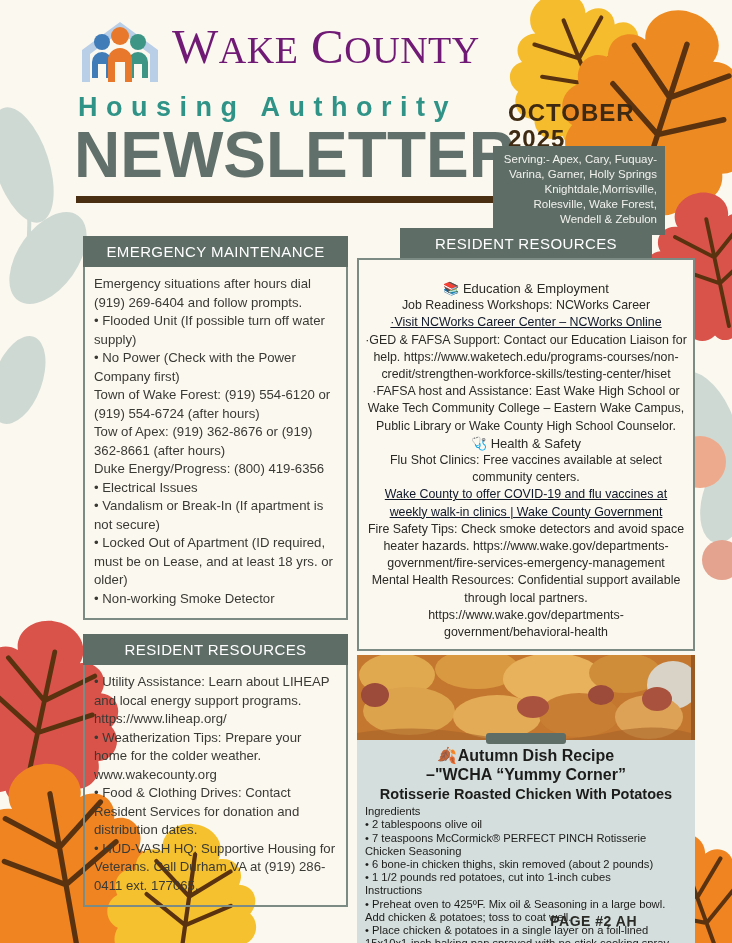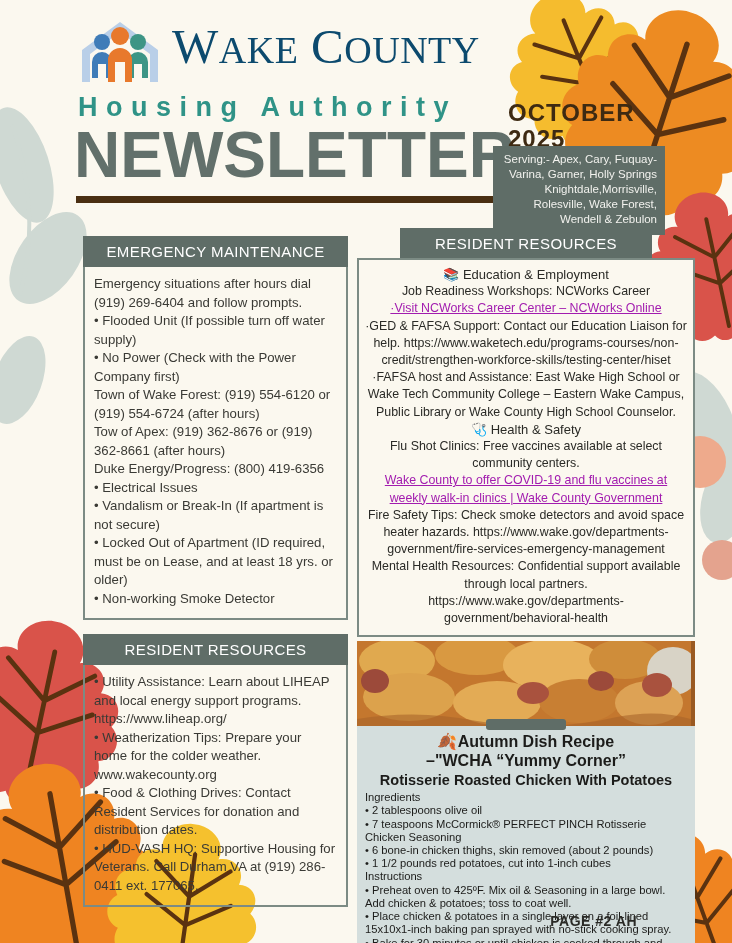--- a/index.html
+++ b/index.html
@@ -15,21 +15,21 @@
   
   .decor{position:absolute;inset:0;pointer-events:none;z-index:0;}
   .decor svg{position:absolute;}
 
   
   .header{position:absolute;left:0;top:0;width:732px;height:232px;z-index:3;}
   .logo-wrap{position:absolute;left:76px;top:16px;width:420px;height:70px;}
   .logo-mark{position:absolute;left:0;top:0;width:88px;height:70px;}
   .logo-word{position:absolute;left:96px;top:2px;
     font-family:"Liberation Serif", serif;
-    font-size:49px;color:#0c4a6e;letter-spacing:0.5px;white-space:nowrap;}
+    font-size:49px;color:#701a75;letter-spacing:0.5px;white-space:nowrap;}
   .logo-word .big{font-size:49px;}
   .logo-word .sm{font-size:38px;}
 
   .ha-line{position:absolute;left:78px;top:92px;
     font-size:27px;font-weight:bold;color:#2f9387;letter-spacing:8.5px;white-space:nowrap;}
   .news-line{position:absolute;left:74px;top:123px;
     font-size:64px;font-weight:bold;color:#62706b;letter-spacing:0px;white-space:nowrap;line-height:64px;}
   .rule{position:absolute;left:76px;top:196px;width:420px;height:7px;background:#4a2f12;}
 
   .month{position:absolute;left:508px;top:100px;
@@ -56,23 +56,23 @@
 
   #resources-left-panel{margin-top:14px;border:none;background:transparent;}
   #resources-left-panel .panel-title{margin:0;}
   #resources-left-panel .lbody{border-left:2px solid #7c8b84;border-right:2px solid #7c8b84;
     border-bottom:2px solid #7c8b84;}
 
   
   .right-col{position:absolute;left:357px;top:228px;width:338px;z-index:3;}
   #resources-right-panel .panel-title{width:252px;margin:0 auto;}
   .rbody{border:2px solid #7c8b84;background:#fbf8ef;margin-top:-1px;
-    padding:6px 6px 8px 6px;font-size:12.4px;line-height:17.2px;color:#2a2a26;text-align:center;}
+    padding:20px 6px 8px 6px;font-size:12.4px;line-height:17.2px;color:#2a2a26;text-align:center;}
   .rbody .sec{font-size:13px;}
-  .rbody a, .rbody .ul{text-decoration:underline;color:#a21caf;}
+  .rbody a, .rbody .ul{text-decoration:underline;color:#0f172a;}
   .rbody p{margin:0;}
 
   .photo{margin-top:4px;width:100%;height:85px;overflow:hidden;position:relative;
     border:0;background:#9a5a22;}
   .photo svg{display:block;}
 
   .recipe{background:#d4dedd;border-radius:0 0 9px 9px;padding:6px 8px 12px 8px;
     color:#1c1c1a;}
   .recipe-title{text-align:center;font-size:16px;font-weight:bold;line-height:19px;}
   .recipe-sub{text-align:center;font-size:14.5px;font-weight:bold;margin-top:2px;}

